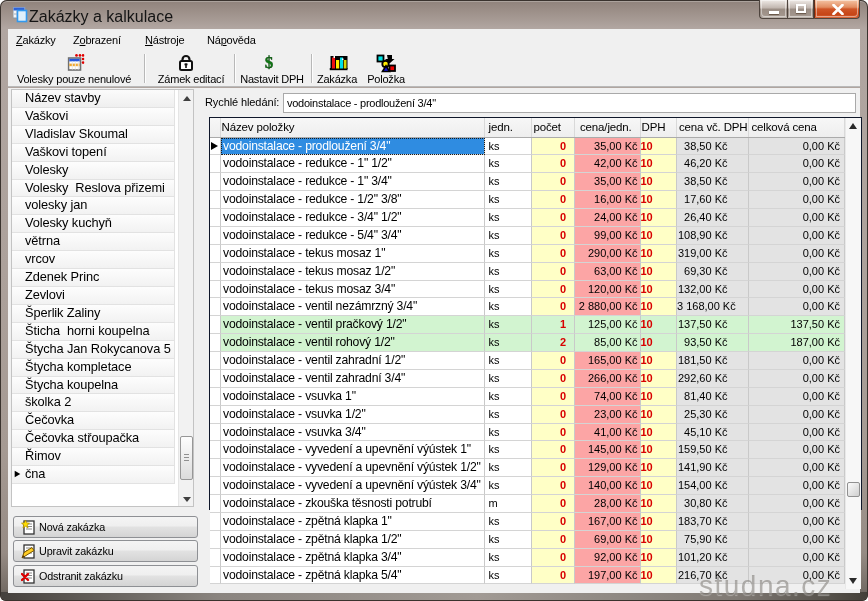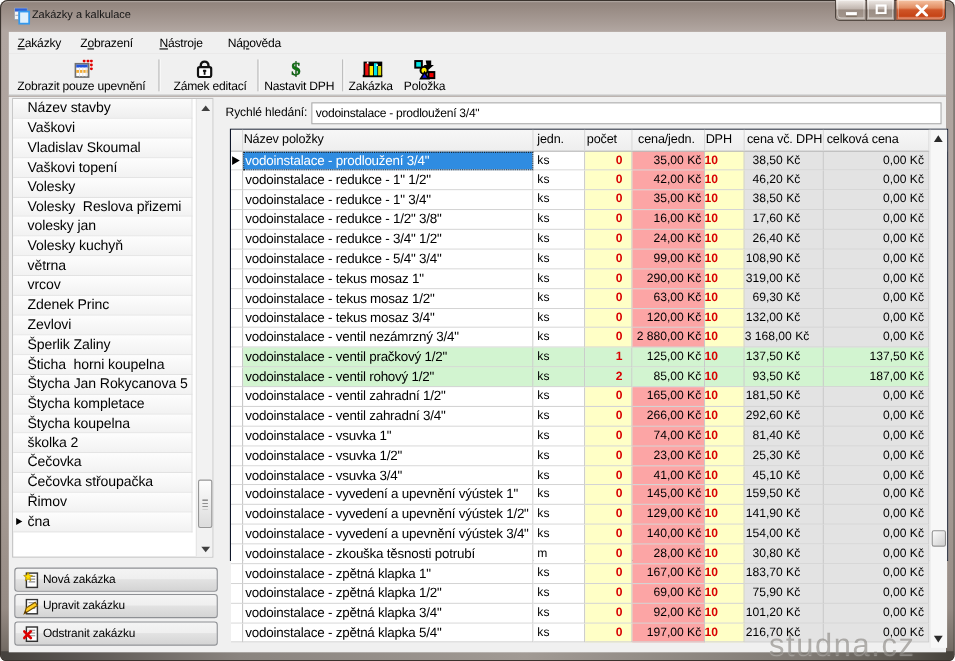--- a/index.html
+++ b/index.html
@@ -3,21 +3,21 @@
 <style>
 *{margin:0;padding:0;box-sizing:border-box;}
 html,body{width:868px;height:601px;overflow:hidden;}
 body{font-family:"Liberation Sans",sans-serif;position:relative;background:#fff;}
 #win{position:absolute;left:0;top:0;width:868px;height:601px;border-radius:7px 7px 6px 6px;
  background:linear-gradient(to bottom,#8f827b 0px,#9a8d86 9px,#a89c96 21px,#b1a6a1 28px,#aca19b 45%,#a59a93 75%,#968b84 92%,#756d66 98%,#5c5650 100%);
  box-shadow:inset 0 0 0 1px #3a332e, inset 0 2px 0 rgba(255,255,255,0.25);}
 
 #bframe{position:absolute;left:1px;right:1px;bottom:1px;height:8px;border-radius:0 0 5px 5px;
  background:linear-gradient(to right,#45413d,#8a847f 25%,#a19a94 55%,#807a74 85%,#444039);}
-#titletxt{position:absolute;left:29px;top:8px;font-size:10px;color:#151515;}
+#titletxt{position:absolute;left:29px;top:8px;font-size:16px;color:#151515;}
 
 #caps{position:absolute;left:759px;top:0px;height:19px;width:101px;display:flex;}
 .cap{height:19px;border:1px solid #4e443e;border-top:none;position:relative;}
 .cap.mn{width:28px;border-radius:0 0 0 4px;border-right:none;background:linear-gradient(to bottom,#efeae6 0%,#c0b5ae 45%,#9a8d84 50%,#a2958c 85%,#c0b7b0 100%);}
 .cap.mx{width:27px;background:linear-gradient(to bottom,#efeae6 0%,#c0b5ae 45%,#9a8d84 50%,#a2958c 85%,#c0b7b0 100%);}
 .cap.cl{width:46px;border-radius:0 0 4px 0;border-left-color:#5e2c1a;
  background:linear-gradient(to bottom,#f5c4a4 0%,#e28d62 40%,#cf5527 50%,#c64517 80%,#d8693d 100%);}
 .cap:after{content:"";position:absolute;left:1px;right:1px;top:0;bottom:1px;border-radius:inherit;
  box-shadow:inset 0 0 0 1px rgba(255,255,255,0.45);}
 .glyph{position:absolute;color:#fff;}
@@ -120,21 +120,21 @@
 <line x1="4.8" y1="7.4" x2="4.8" y2="15.5" stroke="#e6e6e6"></line>
               <line x1="7.8" y1="7.4" x2="7.8" y2="15.5" stroke="#e6e6e6"></line>
               <line x1="10.8" y1="7.4" x2="10.8" y2="15.5" stroke="#e6e6e6"></line>
 <circle cx="9" cy="1.4" r="1.35" fill="#e00000"></circle>
               <circle cx="12.5" cy="1.4" r="1.35" fill="#e00000"></circle>
               <circle cx="15.6" cy="1.4" r="1.35" fill="#e00000"></circle>
 <circle cx="15.6" cy="5" r="1.35" fill="#e00000"></circle>
               <circle cx="15.6" cy="8.6" r="1.35" fill="#e00000"></circle>
             </g>
           </svg></span>
-        <span class="tlab">Zobrazit pouze upevnění</span>
+        <span class="tlab">Volesky pouze nenulové</span>
       </div>
  <div class="tbtn" style="left:147px;width:72px">
         <span class="ticon" style="margin-left:-5px"><svg width="16" height="17" viewBox="0 0 16 17">
 <path d="M4.5 8 L4.5 5.5 A3.5 3.5 0 0 1 11.5 5.5 L11.5 8" fill="none" stroke="#111" stroke-width="2.2"></path>
 <rect x="2" y="7" width="12" height="9" rx="1.5" fill="#fff" stroke="#111" stroke-width="2"></rect>
 <rect x="6.5" y="9.5" width="3" height="1.8" fill="#111"></rect>
             <rect x="7.2" y="9.5" width="1.6" height="4.5" fill="#111"></rect>
           </svg></span>
         <span class="tlab">Zámek editací</span>
       </div>

